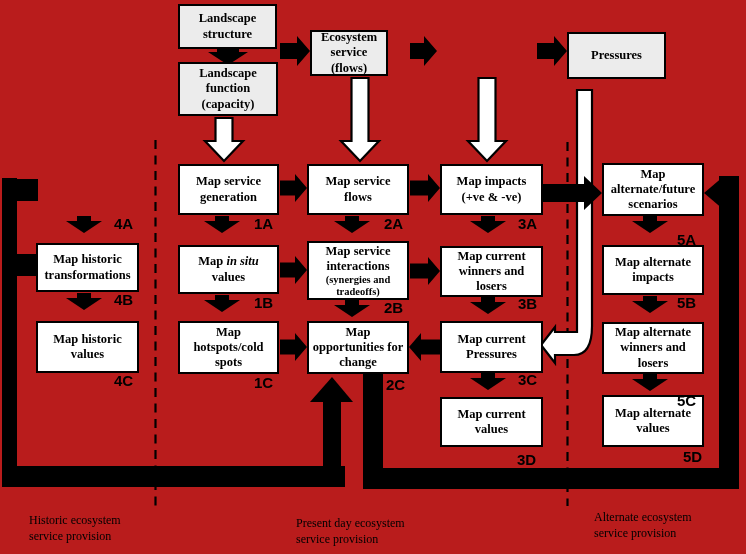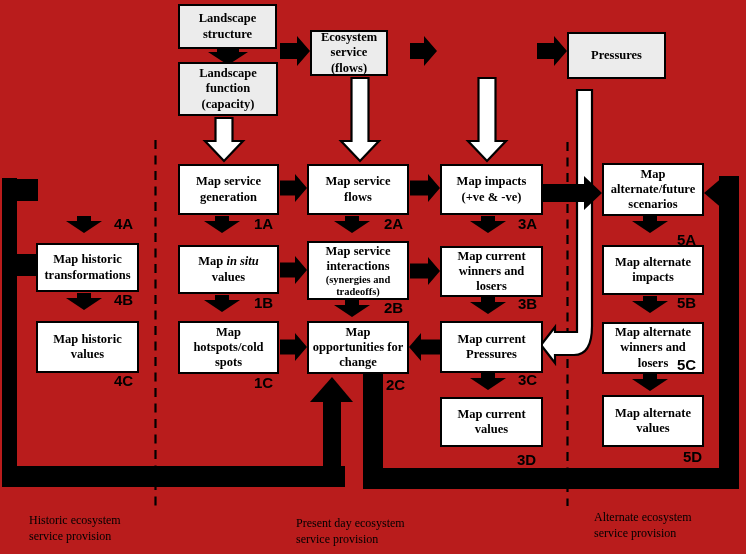--- a/index.html
+++ b/index.html
@@ -171,21 +171,21 @@
   <div class="idlabel" style="left:254px;top:375px">1C</div>
   <div class="idlabel" style="left:384px;top:216px">2A</div>
   <div class="idlabel" style="left:384px;top:300px">2B</div>
   <div class="idlabel" style="left:386px;top:377px">2C</div>
   <div class="idlabel" style="left:518px;top:216px">3A</div>
   <div class="idlabel" style="left:518px;top:296px">3B</div>
   <div class="idlabel" style="left:518px;top:372px">3C</div>
   <div class="idlabel" style="left:517px;top:452px">3D</div>
   <div class="idlabel" style="left:677px;top:232px">5A</div>
   <div class="idlabel" style="left:677px;top:295px">5B</div>
-  <div class="idlabel" style="left:677px;top:357px">5C</div>
+  <div class="idlabel" style="left:677px;top:393px">5C</div>
   <div class="idlabel" style="left:683px;top:449px">5D</div>
 
   <div class="sect" style="left:29px;top:512px">Historic ecosystem
 service provision</div>
   <div class="sect" style="left:296px;top:515px">Present day ecosystem
 service provision</div>
   <div class="sect" style="left:594px;top:509px">Alternate ecosystem
 service provision</div>
 
 </div>

